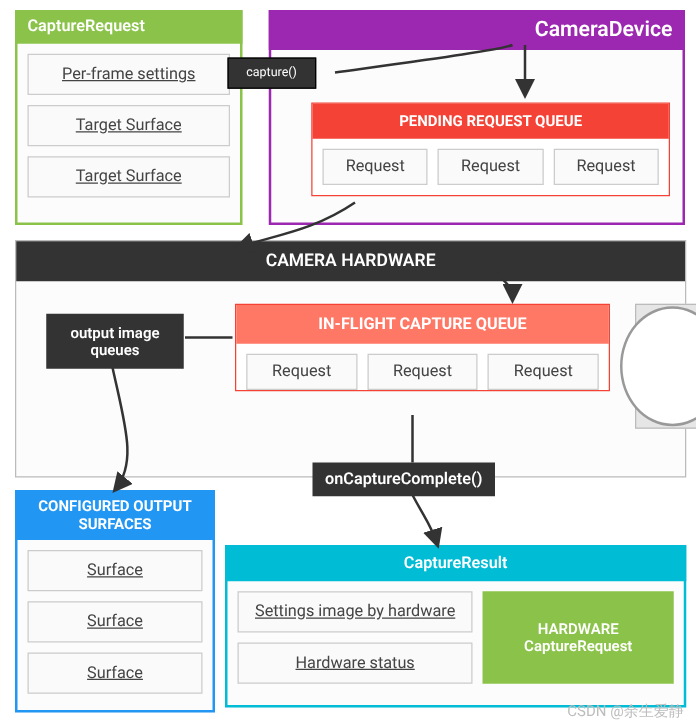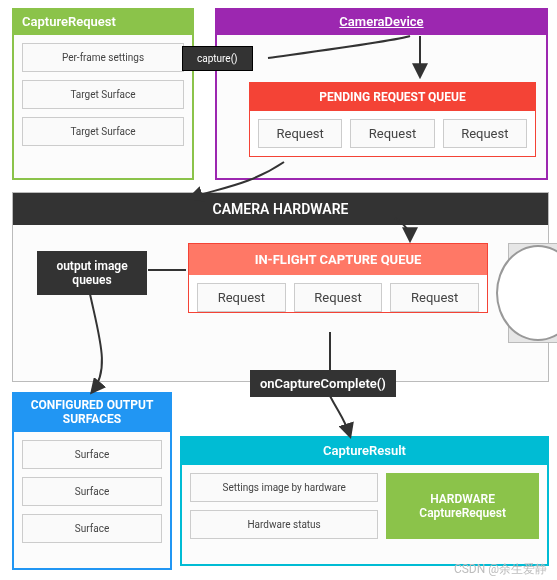--- a/index.html
+++ b/index.html
@@ -7,31 +7,31 @@
   .stage { position: absolute; left:0; top:0; width:557px; height:580px; }
 
   
   
   .capreq {
     position:absolute; left:12px; top:8px; width:182px; height:172px;
     border:2px solid #8bc34a; background:#fcfcfc;
   }
   .capreq-head { background:#8bc34a; color:#fff; font-weight:600; font-size:13px;
     padding:6px 10px; margin:-2px -2px 0 -2px;}
-  .slot { border:1px solid #ccc; margin:8px; padding:8px 10px; font-size:10px;
-    color:#444; text-align:center; background:#fafafa;}
+  .slot { border:1px solid #ccc; margin:8px; padding:8px 10px; font-size:13px;
+    color:#444; text-align:center; background:#fafafa;text-decoration:underline;}
 
   
   
   .camdev {
     position:absolute; left:215px; top:8px; width:333px; height:172px;
     border:2px solid #9c27b0; background:#fcfcfc;
   }
-  .camdev-head{ background:#9c27b0; color:#fff; font-weight:600; font-size:13px;
-    text-align:center; padding:6px 10px; margin:-2px -2px 0 -2px;text-decoration:underline;}
+  .camdev-head{ background:#9c27b0; color:#fff; font-weight:600; font-size:17px;
+    text-align:right; padding:6px 10px; margin:-2px -2px 0 -2px;}
 
   .pending-q{
     position:absolute; left:32px; right:10px; top:72px;
     border:1px solid #f44336; background:#fff; padding-bottom:8px;
   }
   .pending-q-head{background:#f44336; color:#fff; font-weight:700;
     font-size:12px; text-align:center; padding:7px 4px;}
   .reqrow{display:flex; gap:8px; padding:8px 8px 0 8px;}
   .req{flex:1; border:1px solid #ccc; padding:6px 4px; text-align:center;
     font-size:13px; color:#444; background:#fafafa;}

